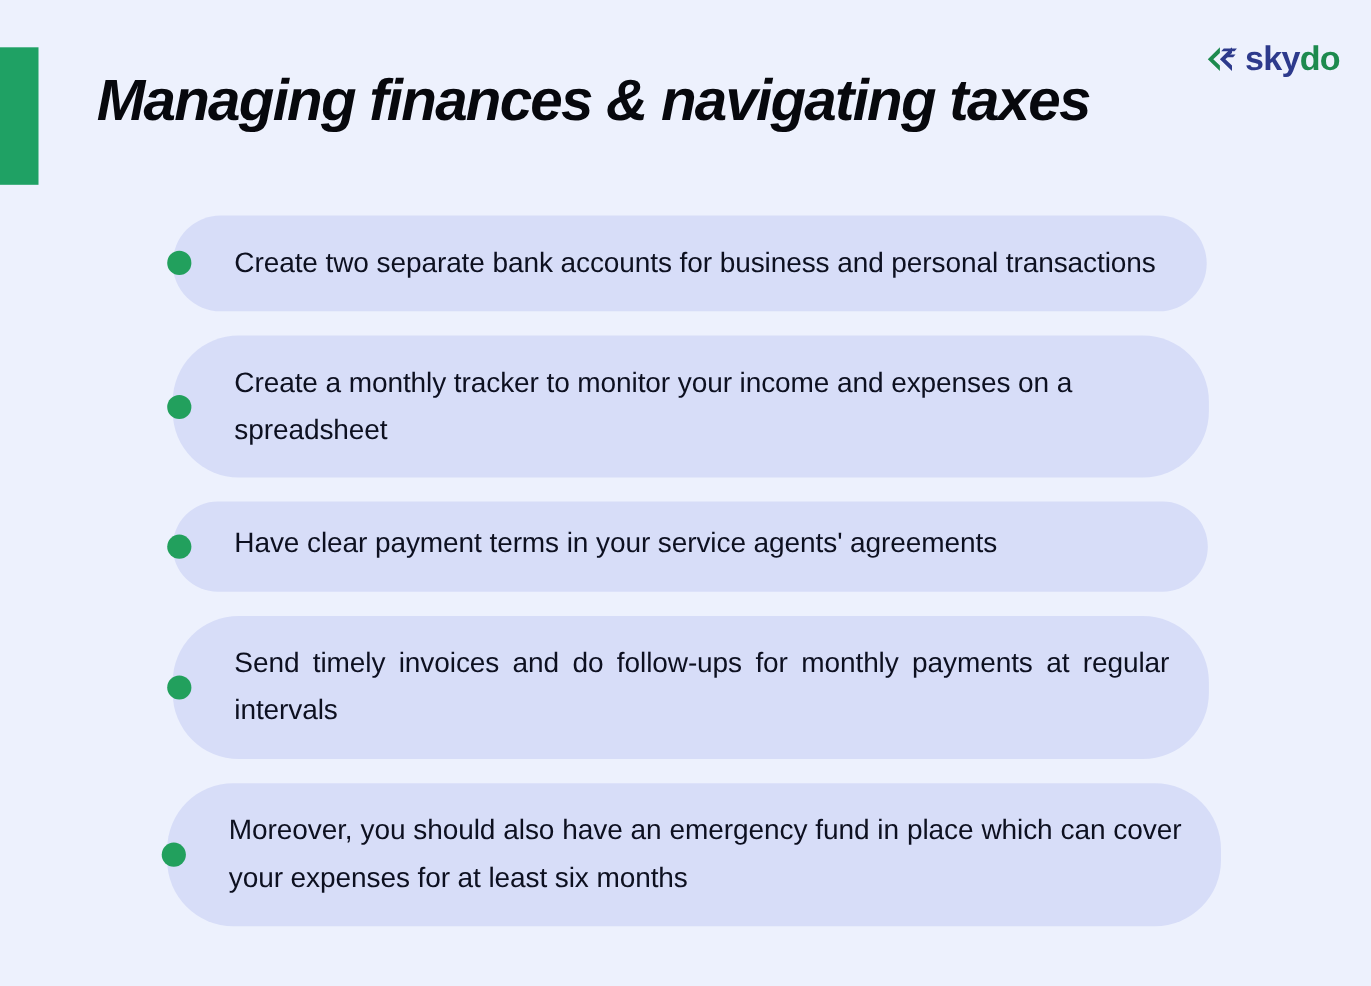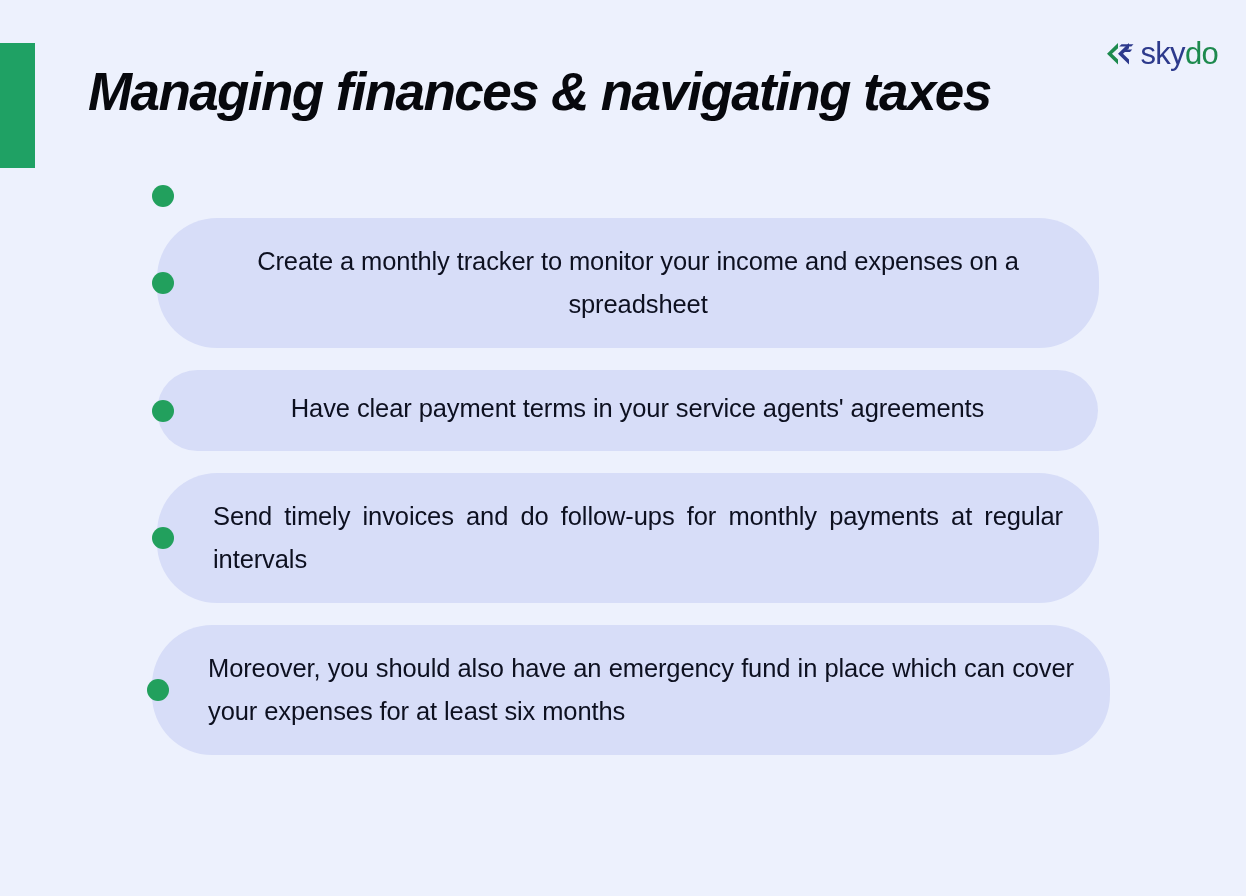--- a/index.html
+++ b/index.html
@@ -34,21 +34,21 @@
     align-items: center;
     gap: 6px;
   }
   .logo-mark {
     display: block;
     width: 30px;
     height: 28px;
   }
   .logo-word {
     font-size: 31px;
-    font-weight: normal;
+    font-weight: bold;
     letter-spacing: -0.7px;
     line-height: 1;
     white-space: nowrap;
   }
   .logo-word .sky { color: #2d3a8c; }
   .logo-word .do  { color: #1d8a4e; }
 
   
   .page-title {
     position: absolute;
@@ -105,21 +105,20 @@
     z-index: 2;
   }
   .bullet-row.w5 .bullet-dot { left: 147px; }
 
   .bullet-text {
     font-size: 25.5px;
     line-height: 1.68;
     color: #0d1020;
     margin: 0;
     letter-spacing: -0.1px;
-    text-align: center;
   }
   .bullet-text.justify {
     text-align: justify;
     text-justify: inter-word;
   }
 </style>
 </head>
 <body>
 
 <div class="accent-bar"></div>
@@ -135,20 +134,23 @@
   </span>
   <span class="logo-word"><span class="sky">sky</span><span class="do">do</span></span>
 </div>
 
 <h1 class="page-title">Managing finances &amp; navigating taxes</h1>
 
 <div class="bullet-list">
 
   <div class="bullet-row w1">
     <span class="bullet-dot"></span>
+    <div class="bullet-card">
+      <p class="bullet-text justify">Create two separate bank accounts for business and personal transactions</p>
+    </div>
   </div>
 
   <div class="bullet-row w2">
     <span class="bullet-dot"></span>
     <div class="bullet-card">
       <p class="bullet-text">Create a monthly tracker to monitor your income and expenses on a spreadsheet</p>
     </div>
   </div>
 
   <div class="bullet-row w3 single">

